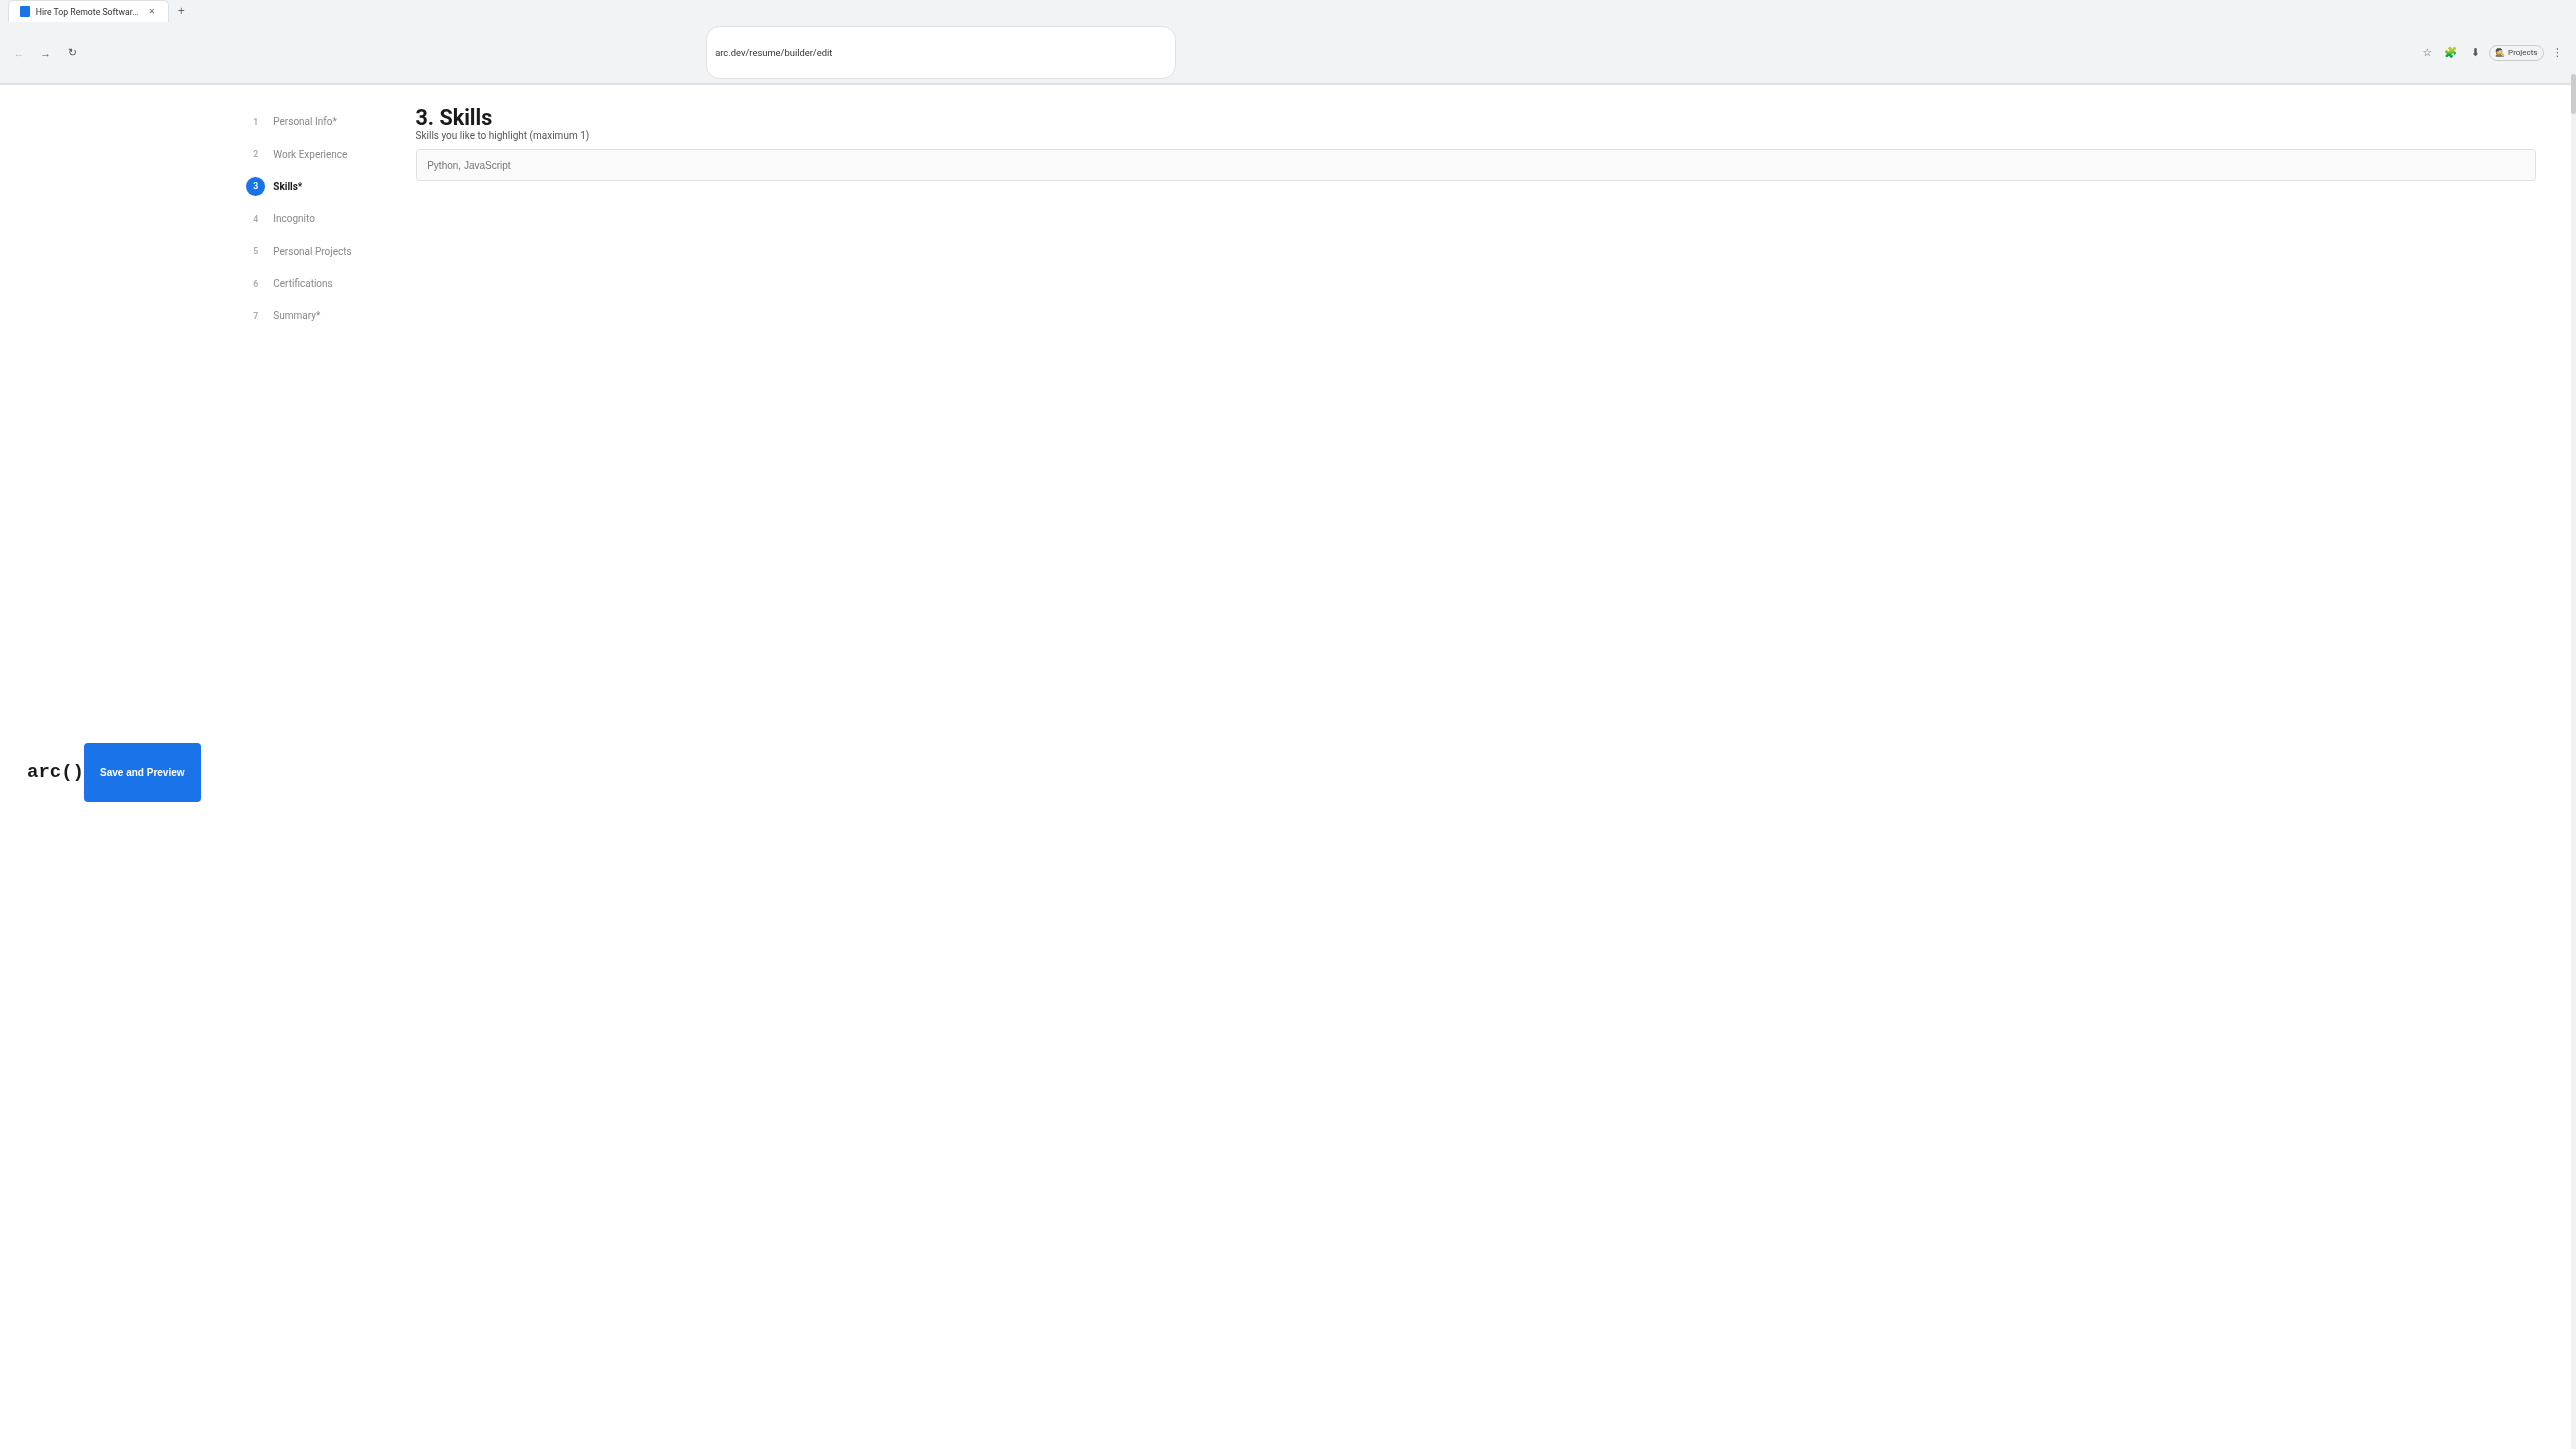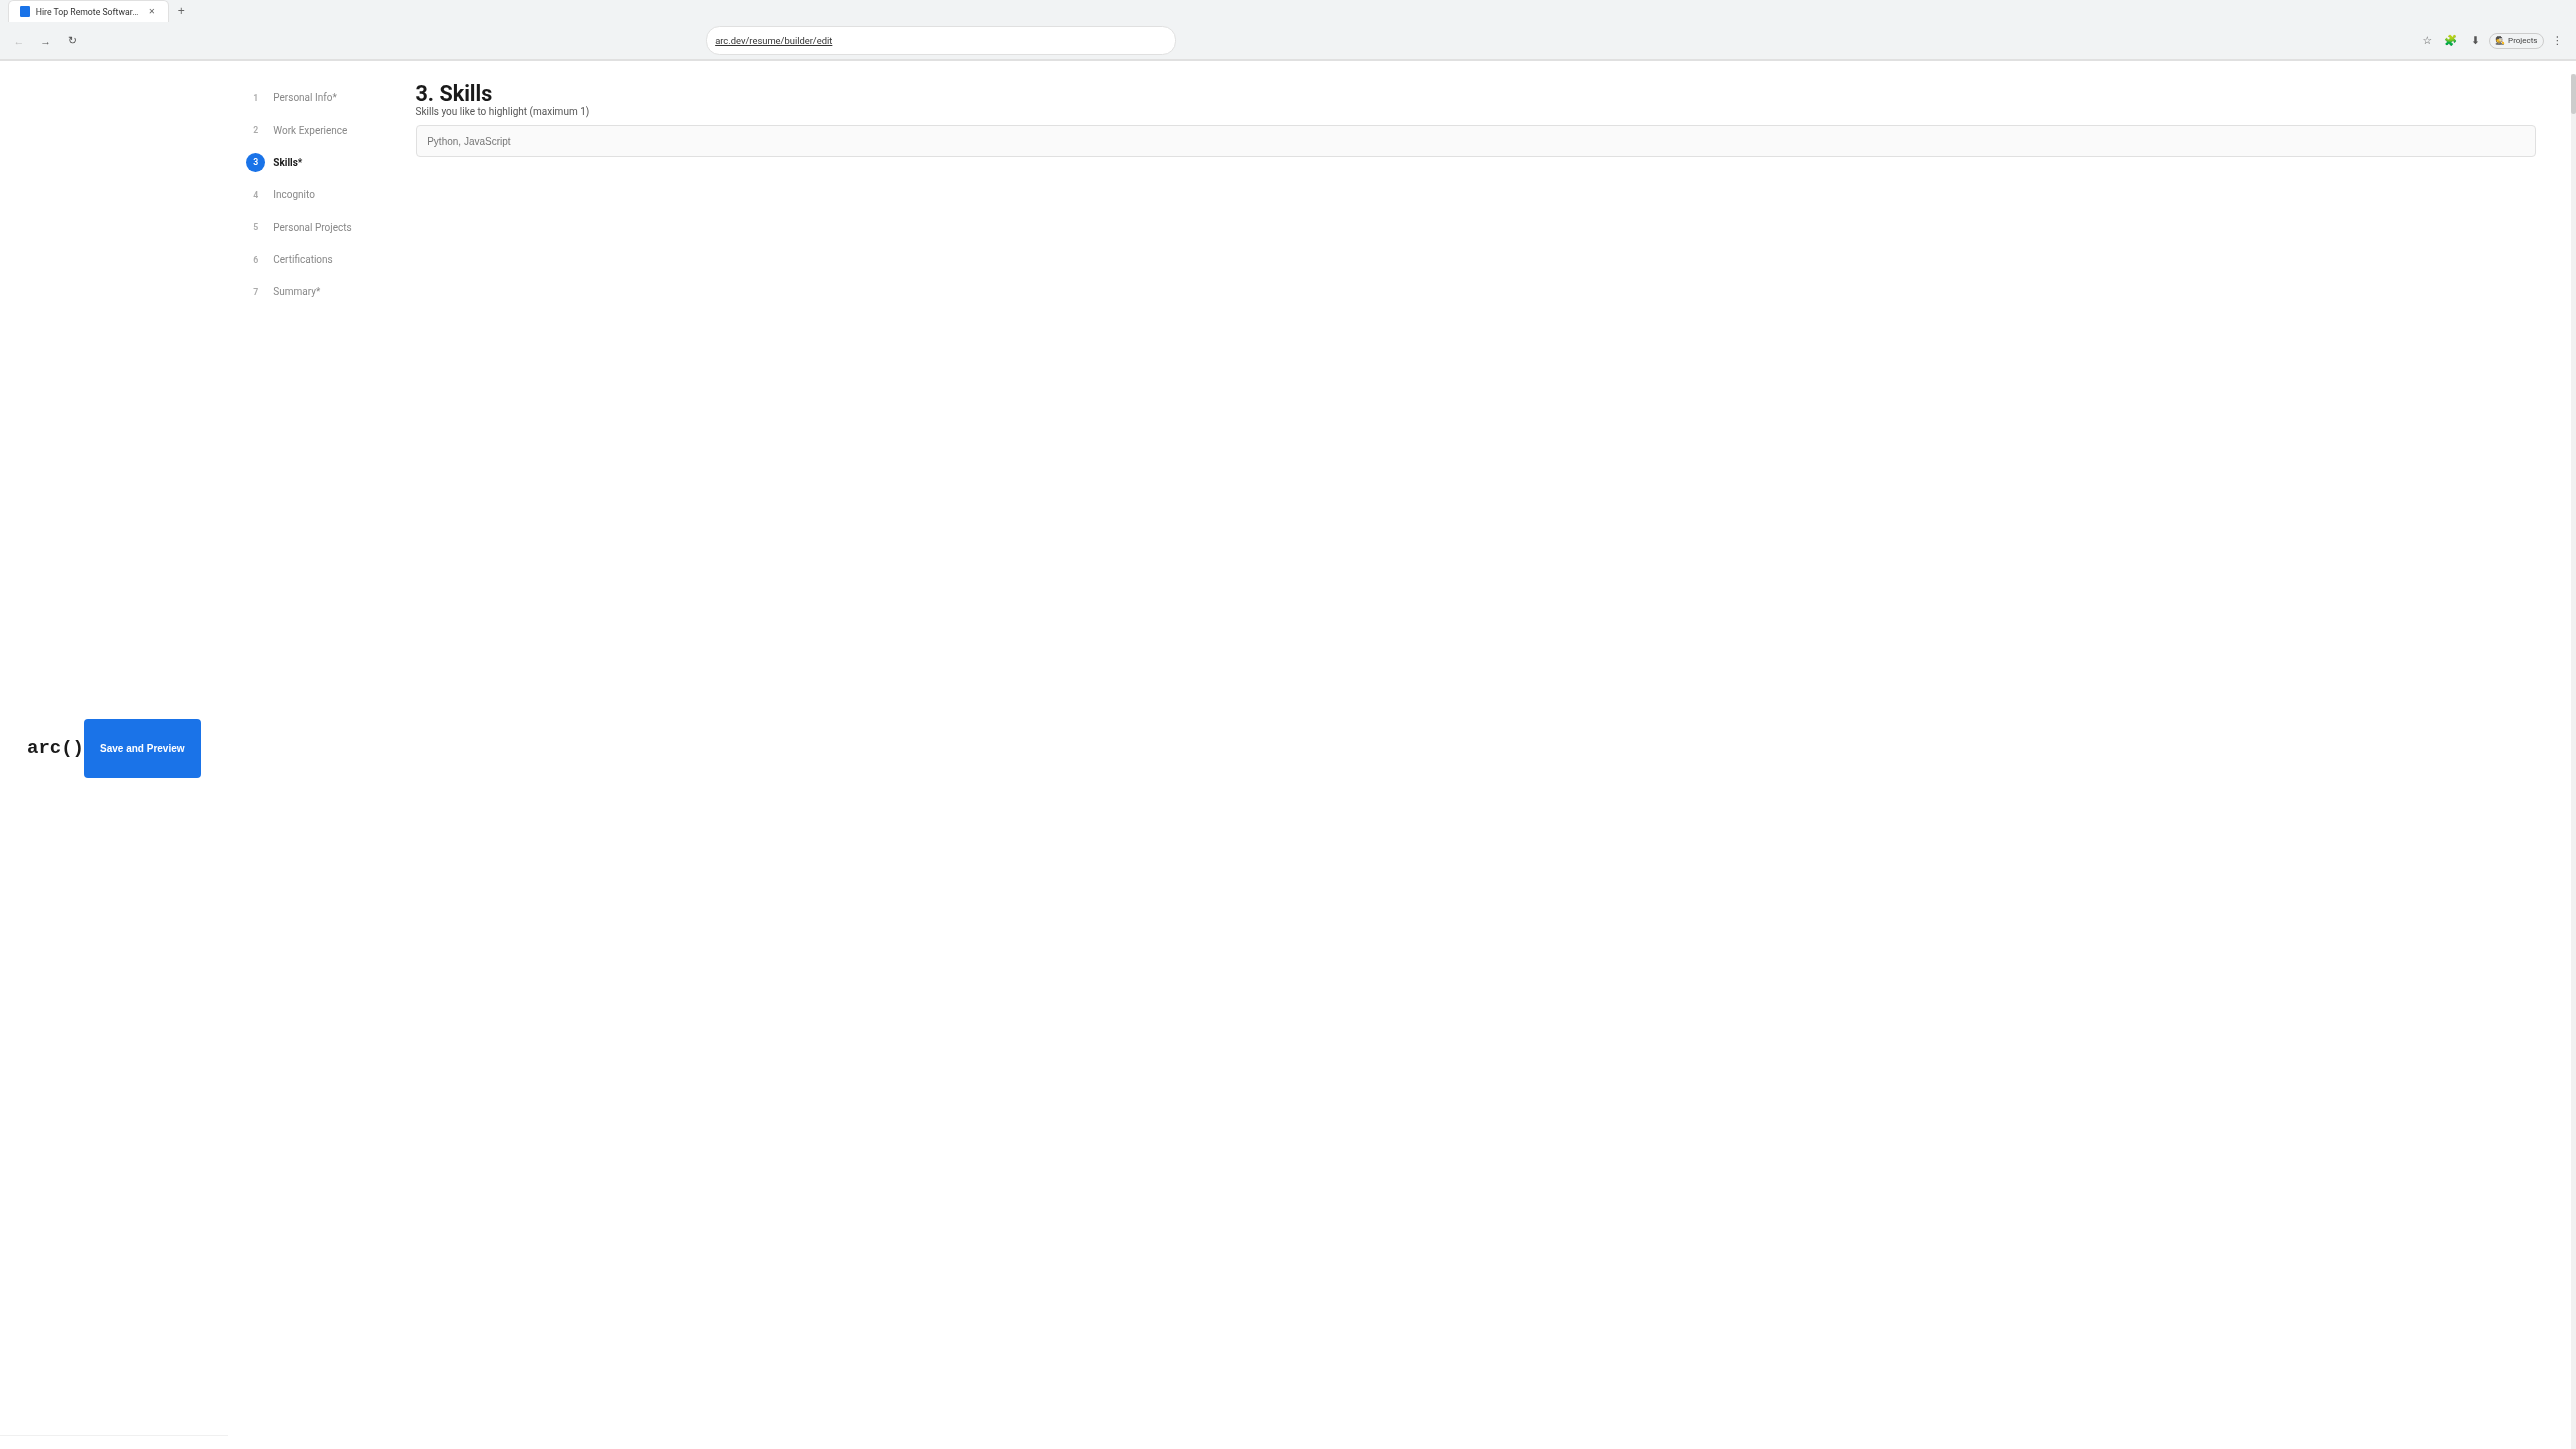--- a/index.html
+++ b/index.html
@@ -122,25 +122,24 @@
       cursor: default;
     }
 
     .address-bar {
       flex: 1;
       display: flex;
       align-items: flex-end;
       background: #ffffff;
       border: 0.7px solid #e0e0e0;
       border-radius: 13.4px;
-      padding: 8px 8px;
+      padding: 20px 8px;
       gap: 5.4px;
       max-width: 470px;
       margin: 0 auto;
-      text-decoration: underline;
     }
 
     .address-text {
       font-size: 9.4px;
       color: #333;
       flex: 1;
     }
 
     .toolbar-actions {
       display: flex;

